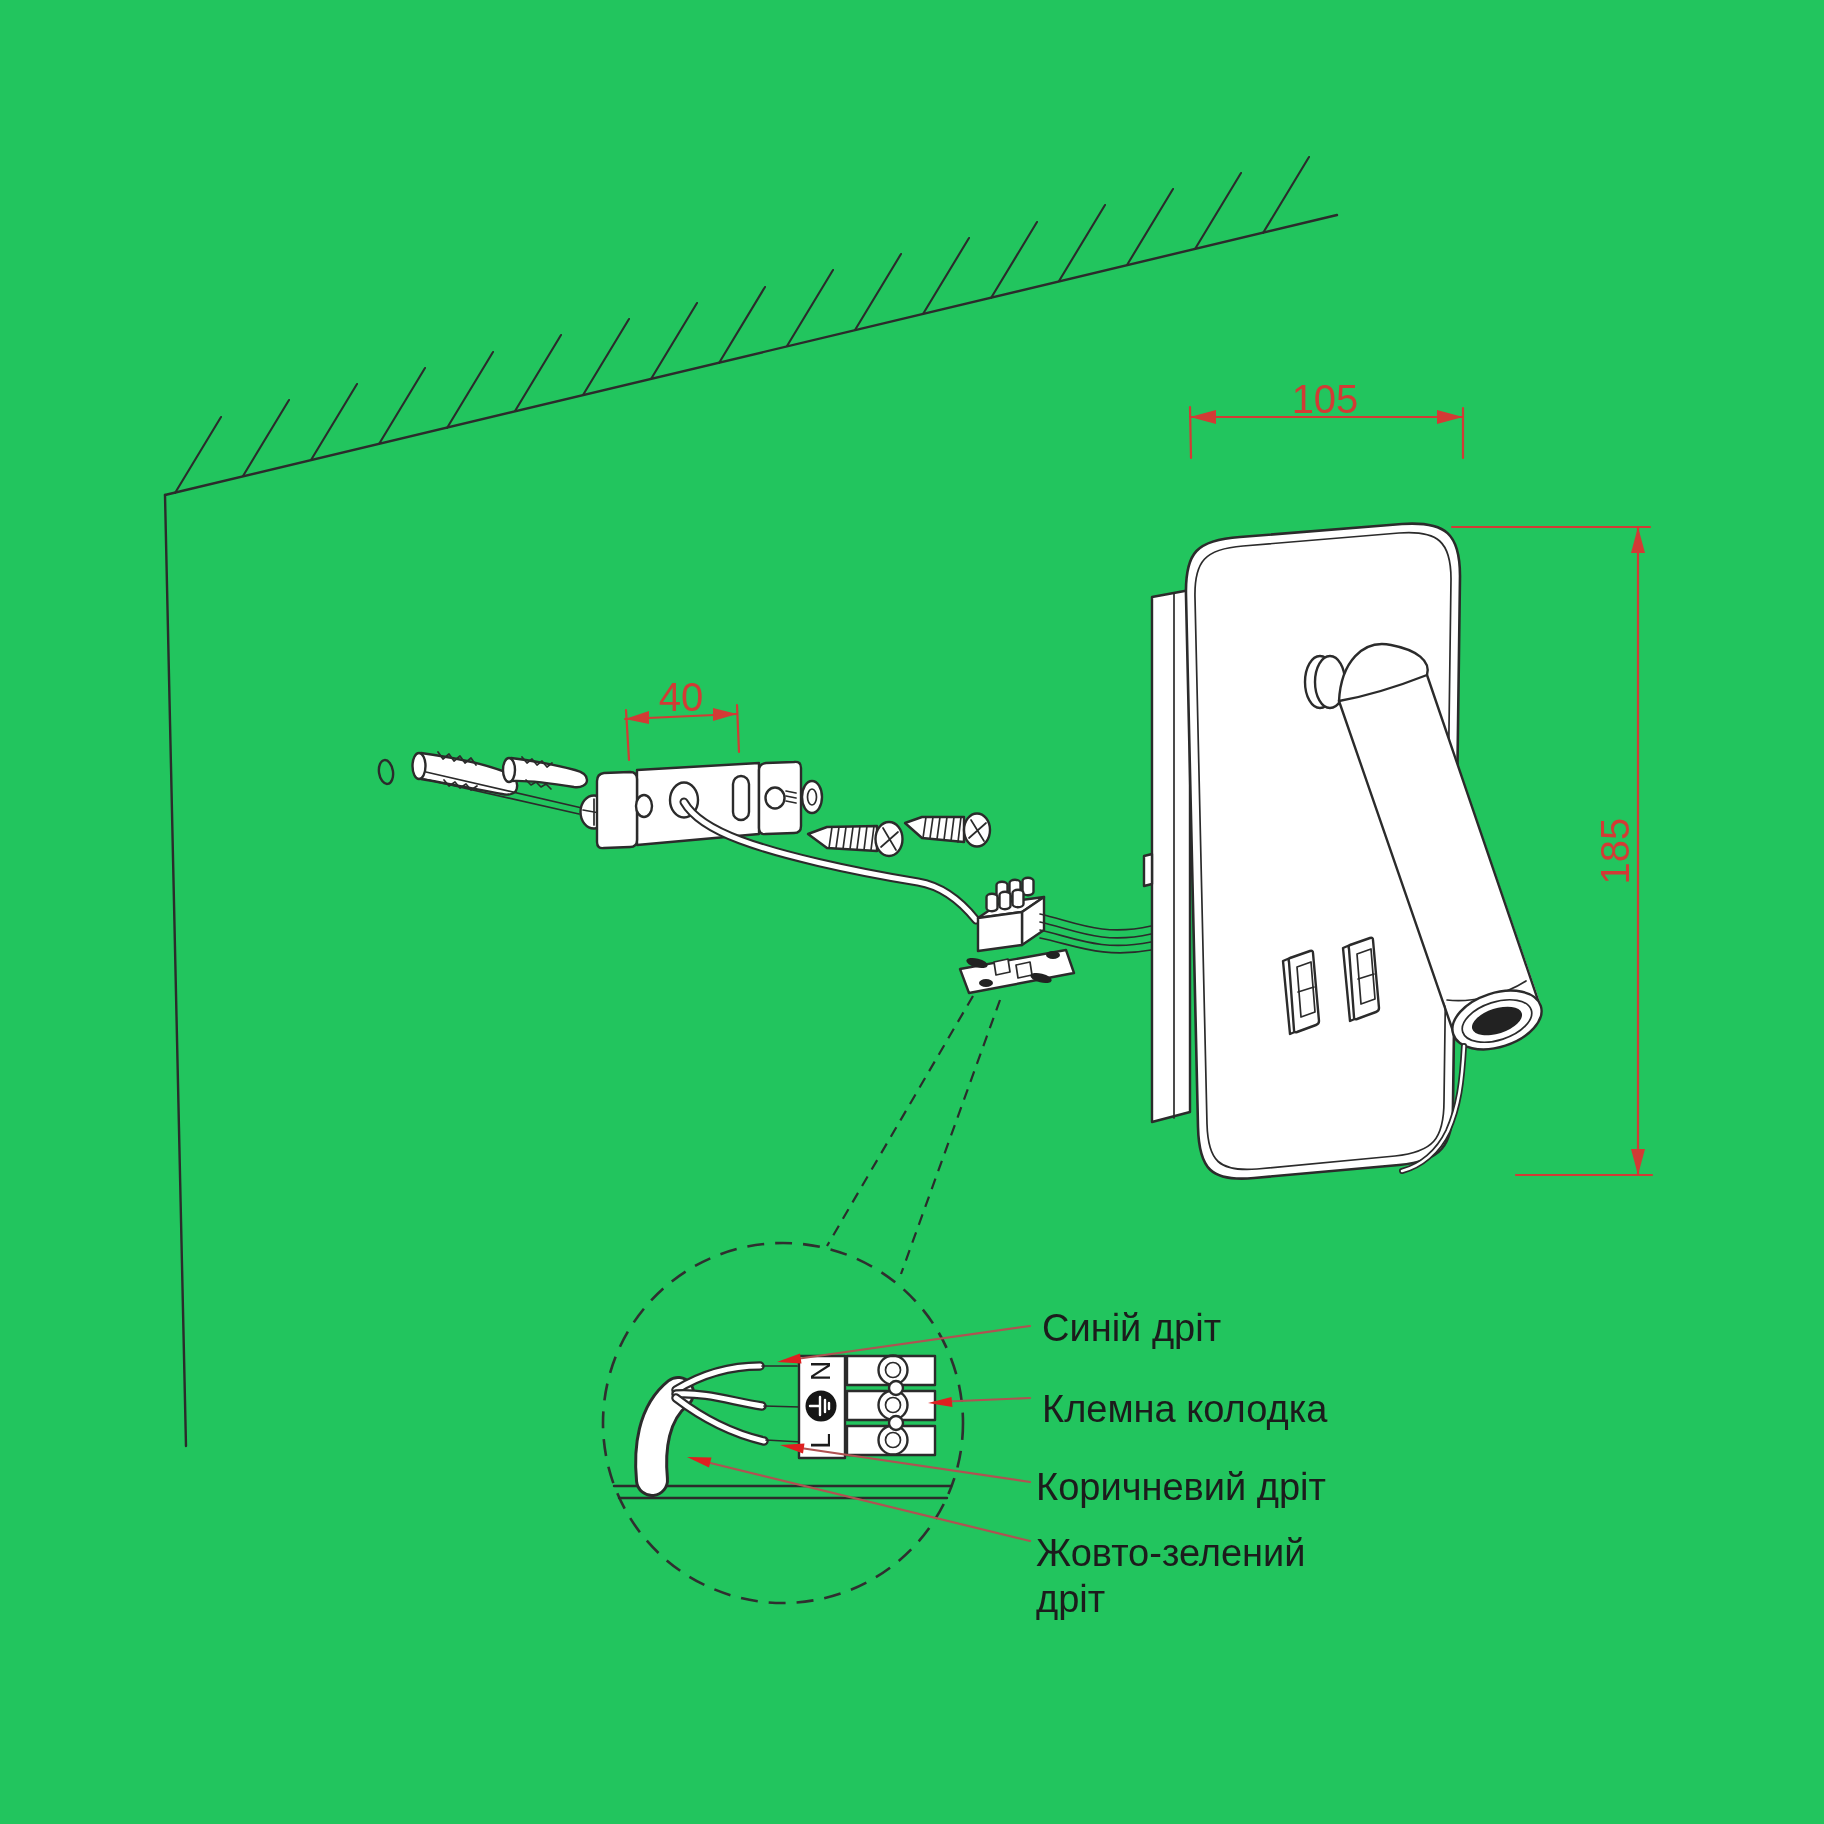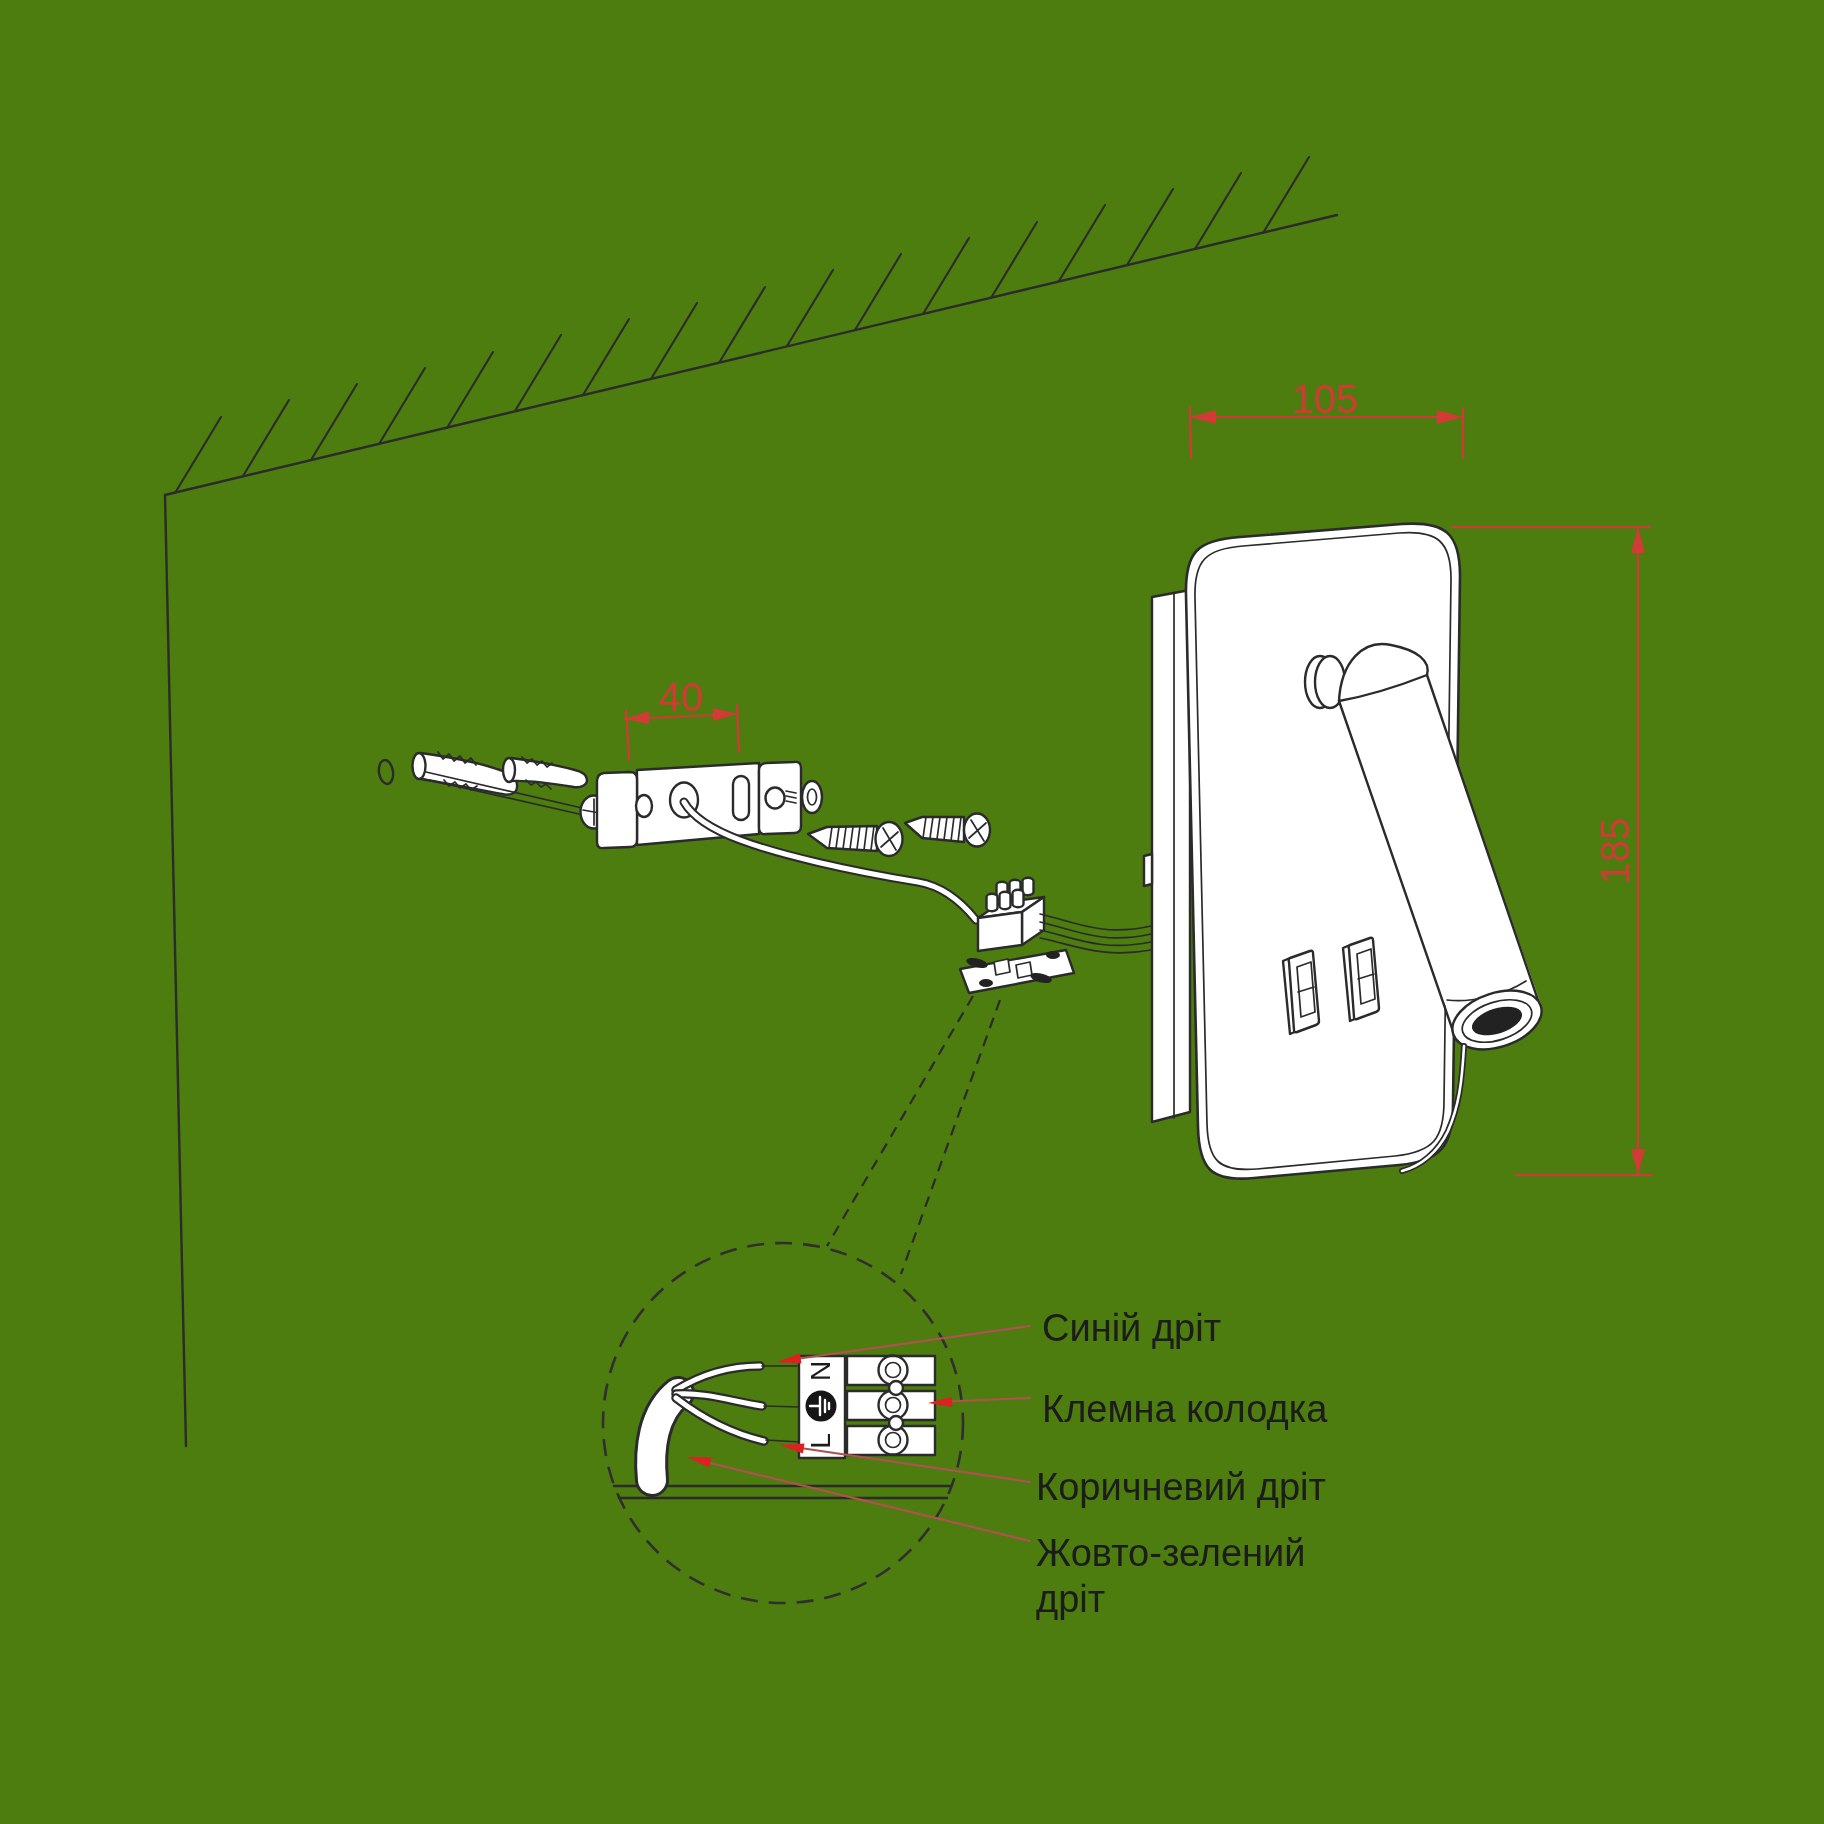--- a/index.html
+++ b/index.html
@@ -1,16 +1,16 @@
 <!DOCTYPE html>
 <html><head>
 <meta charset="utf-8">
 <style>
   html,body{margin:0;padding:0;background:#ffffff;}
-  #stage{width:1824px;height:1824px;position:relative;background:#4d7c0f;overflow:hidden;}
+  #stage{width:1824px;height:1824px;position:relative;background:#22c55e;overflow:hidden;}
   svg{display:block;}
   .ln{stroke:#2b2b2b;stroke-width:2.4;fill:none;stroke-linecap:round;stroke-linejoin:round;}
   .thin{stroke:#2b2b2b;stroke-width:1.7;fill:none;stroke-linecap:round;stroke-linejoin:round;}
   .wf{fill:#ffffff;}
   .dk{fill:#222222;stroke:none;}
   .red{stroke:#d23b35;stroke-width:2.2;fill:none;stroke-linecap:round;}
   .redf{fill:#d23b35;stroke:none;}
   .leader{stroke:#b05252;stroke-width:2.2;fill:none;stroke-linecap:round;}
   .ahead{fill:#de2020;stroke:none;}
   .dim-text{font:40px "Liberation Sans", sans-serif;fill:#d23b35;}

